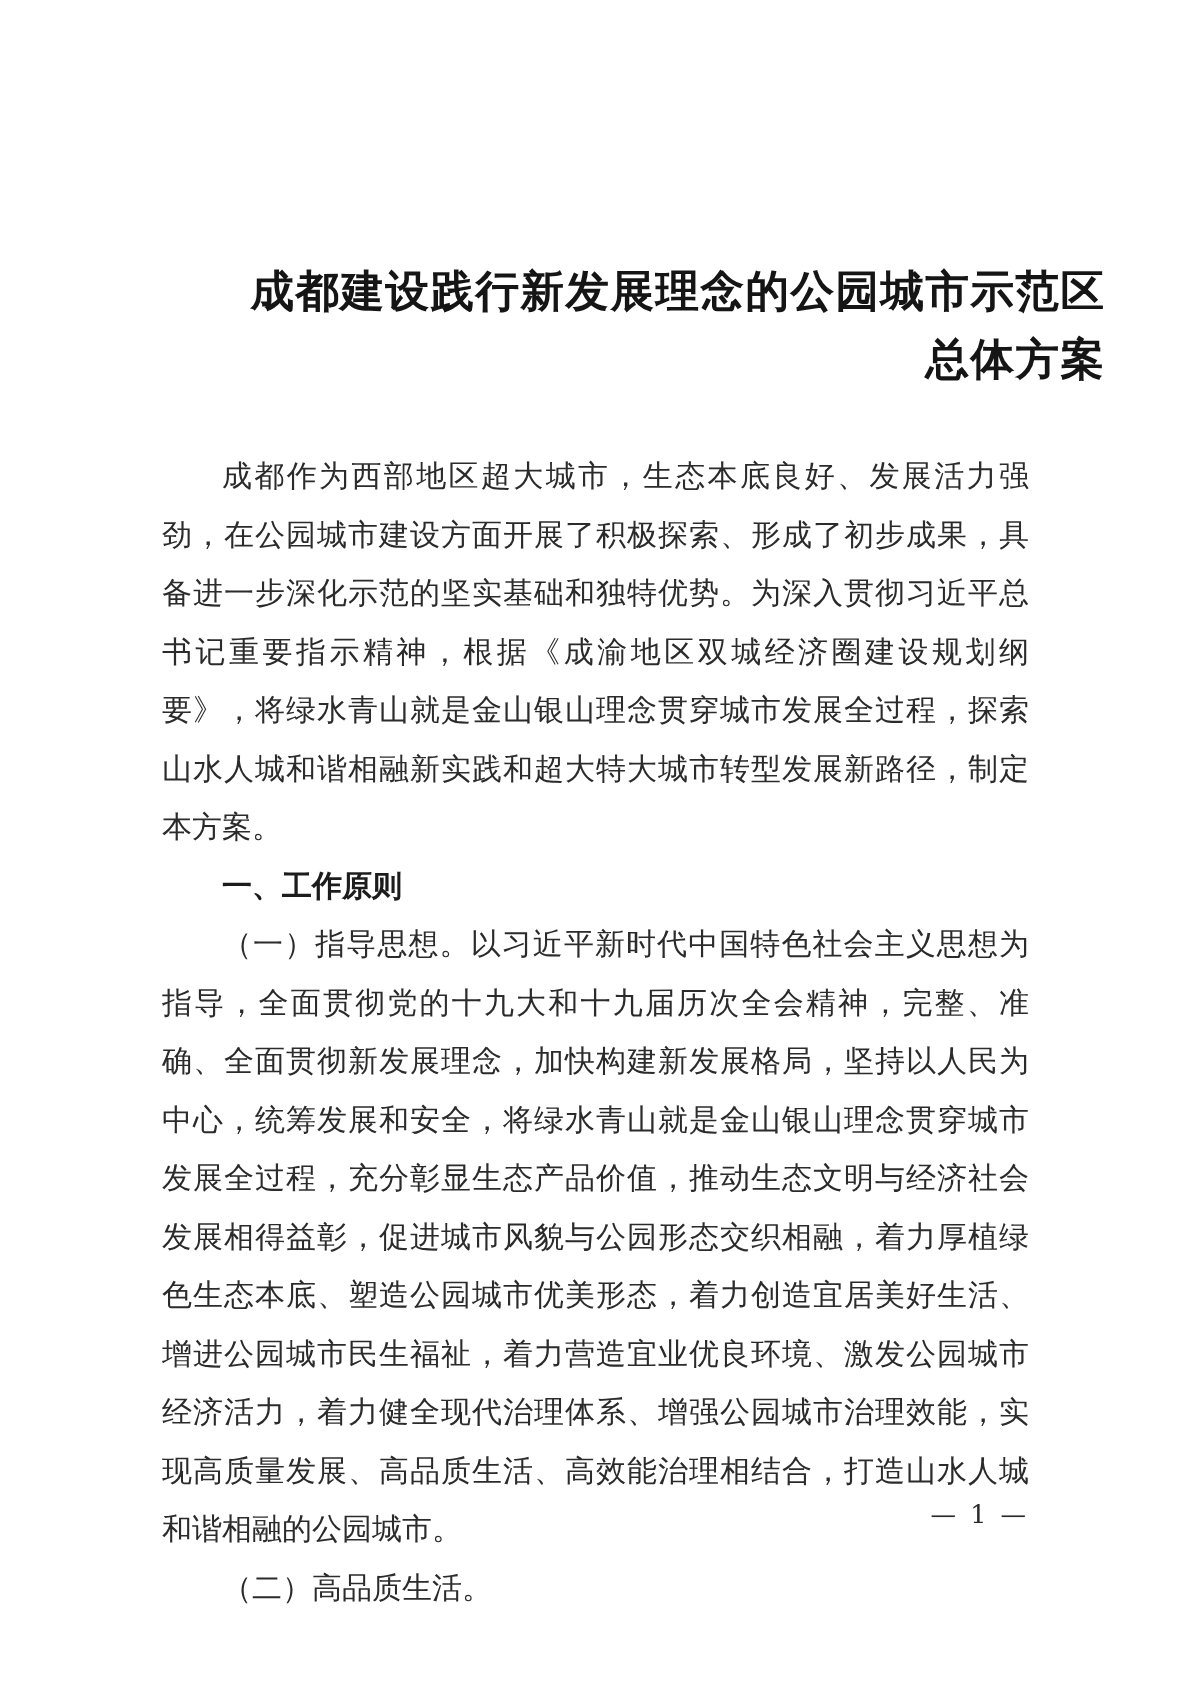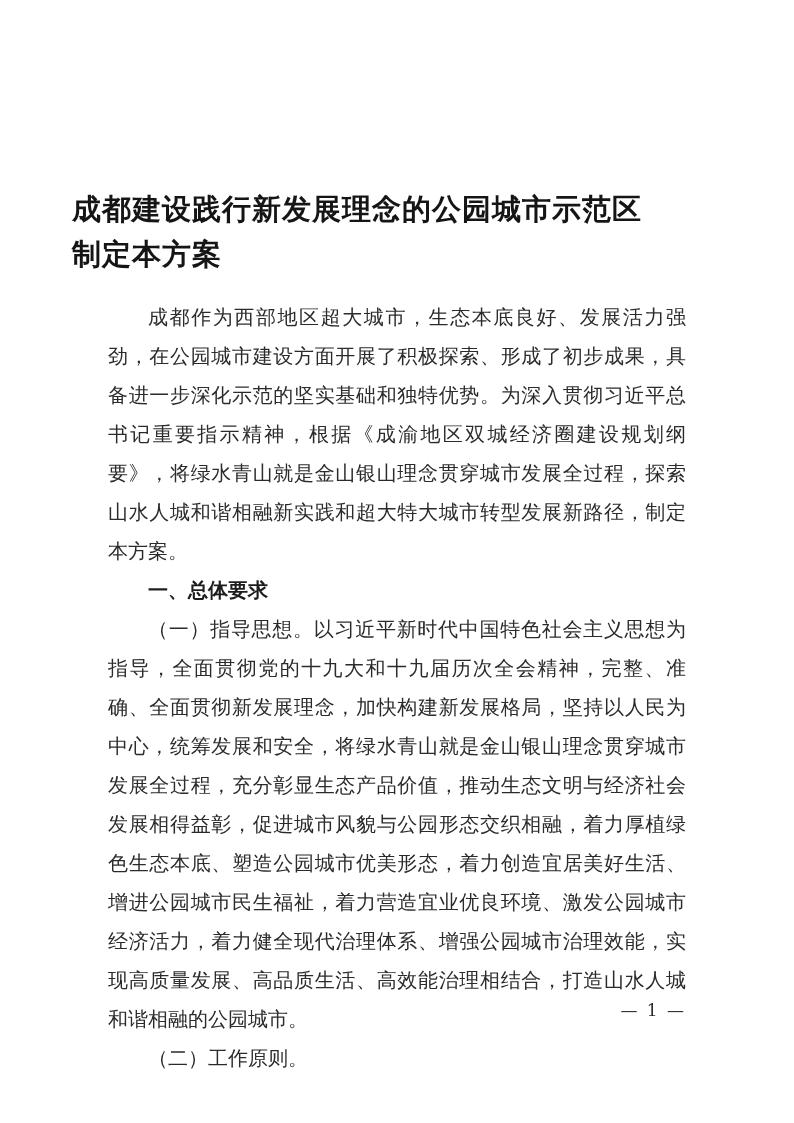--- a/index.html
+++ b/index.html
@@ -13,22 +13,22 @@
     height: 1123px;
     background: var(--bg, #ffffff);
     overflow: hidden;
     font-family: "DejaVu Serif", "Liberation Serif", serif;
   }
   .doc-title {
     position: absolute;
     top: 172px;
     left: 57px;
     right: 57px;
-    margin: 15px;
-    text-align: left;
+    margin: 0;
+    text-align: right;
     font-size: 29px;
     line-height: 45px;
     font-weight: 700;
     letter-spacing: 1px;
     color: var(--title-color, #151515);
     font-family: "DejaVu Serif", "Liberation Serif", serif;
   }
   .doc-title span { display: block; }
   .content {
     position: absolute;
@@ -67,28 +67,28 @@
     font-family: "DejaVu Serif", "Liberation Serif", serif;
   }
 </style>
 </head>
 <body>
 
 <div class="page" style="--bg: #ffffff; --title-color: #151515; --text-color: #2b2b2b;">
 
   <h1 class="doc-title">
     <span>成都建设践行新发展理念的公园城市示范区</span>
-    <span>制定本方案</span>
+    <span>总体方案</span>
   </h1>
 
   <div class="content">
     <p>成都作为西部地区超大城市，生态本底良好、发展活力强劲，在公园城市建设方面开展了积极探索、形成了初步成果，具备进一步深化示范的坚实基础和独特优势。为深入贯彻习近平总书记重要指示精神，根据《成渝地区双城经济圈建设规划纲要》，将绿水青山就是金山银山理念贯穿城市发展全过程，探索山水人城和谐相融新实践和超大特大城市转型发展新路径，制定本方案。</p>
 
-    <h2 class="section-heading">一、总体要求</h2>
+    <h2 class="section-heading">一、工作原则</h2>
 
     <p>（一）指导思想。以习近平新时代中国特色社会主义思想为指导，全面贯彻党的十九大和十九届历次全会精神，完整、准确、全面贯彻新发展理念，加快构建新发展格局，坚持以人民为中心，统筹发展和安全，将绿水青山就是金山银山理念贯穿城市发展全过程，充分彰显生态产品价值，推动生态文明与经济社会发展相得益彰，促进城市风貌与公园形态交织相融，着力厚植绿色生态本底、塑造公园城市优美形态，着力创造宜居美好生活、增进公园城市民生福祉，着力营造宜业优良环境、激发公园城市经济活力，着力健全现代治理体系、增强公园城市治理效能，实现高质量发展、高品质生活、高效能治理相结合，打造山水人城和谐相融的公园城市。</p>
 
-    <p>（二）工作原则。</p>
+    <p>（二）高品质生活。</p>
   </div>
 
   <div class="page-number">— 1 —</div>
 
 </div>
 
 </body></html>

